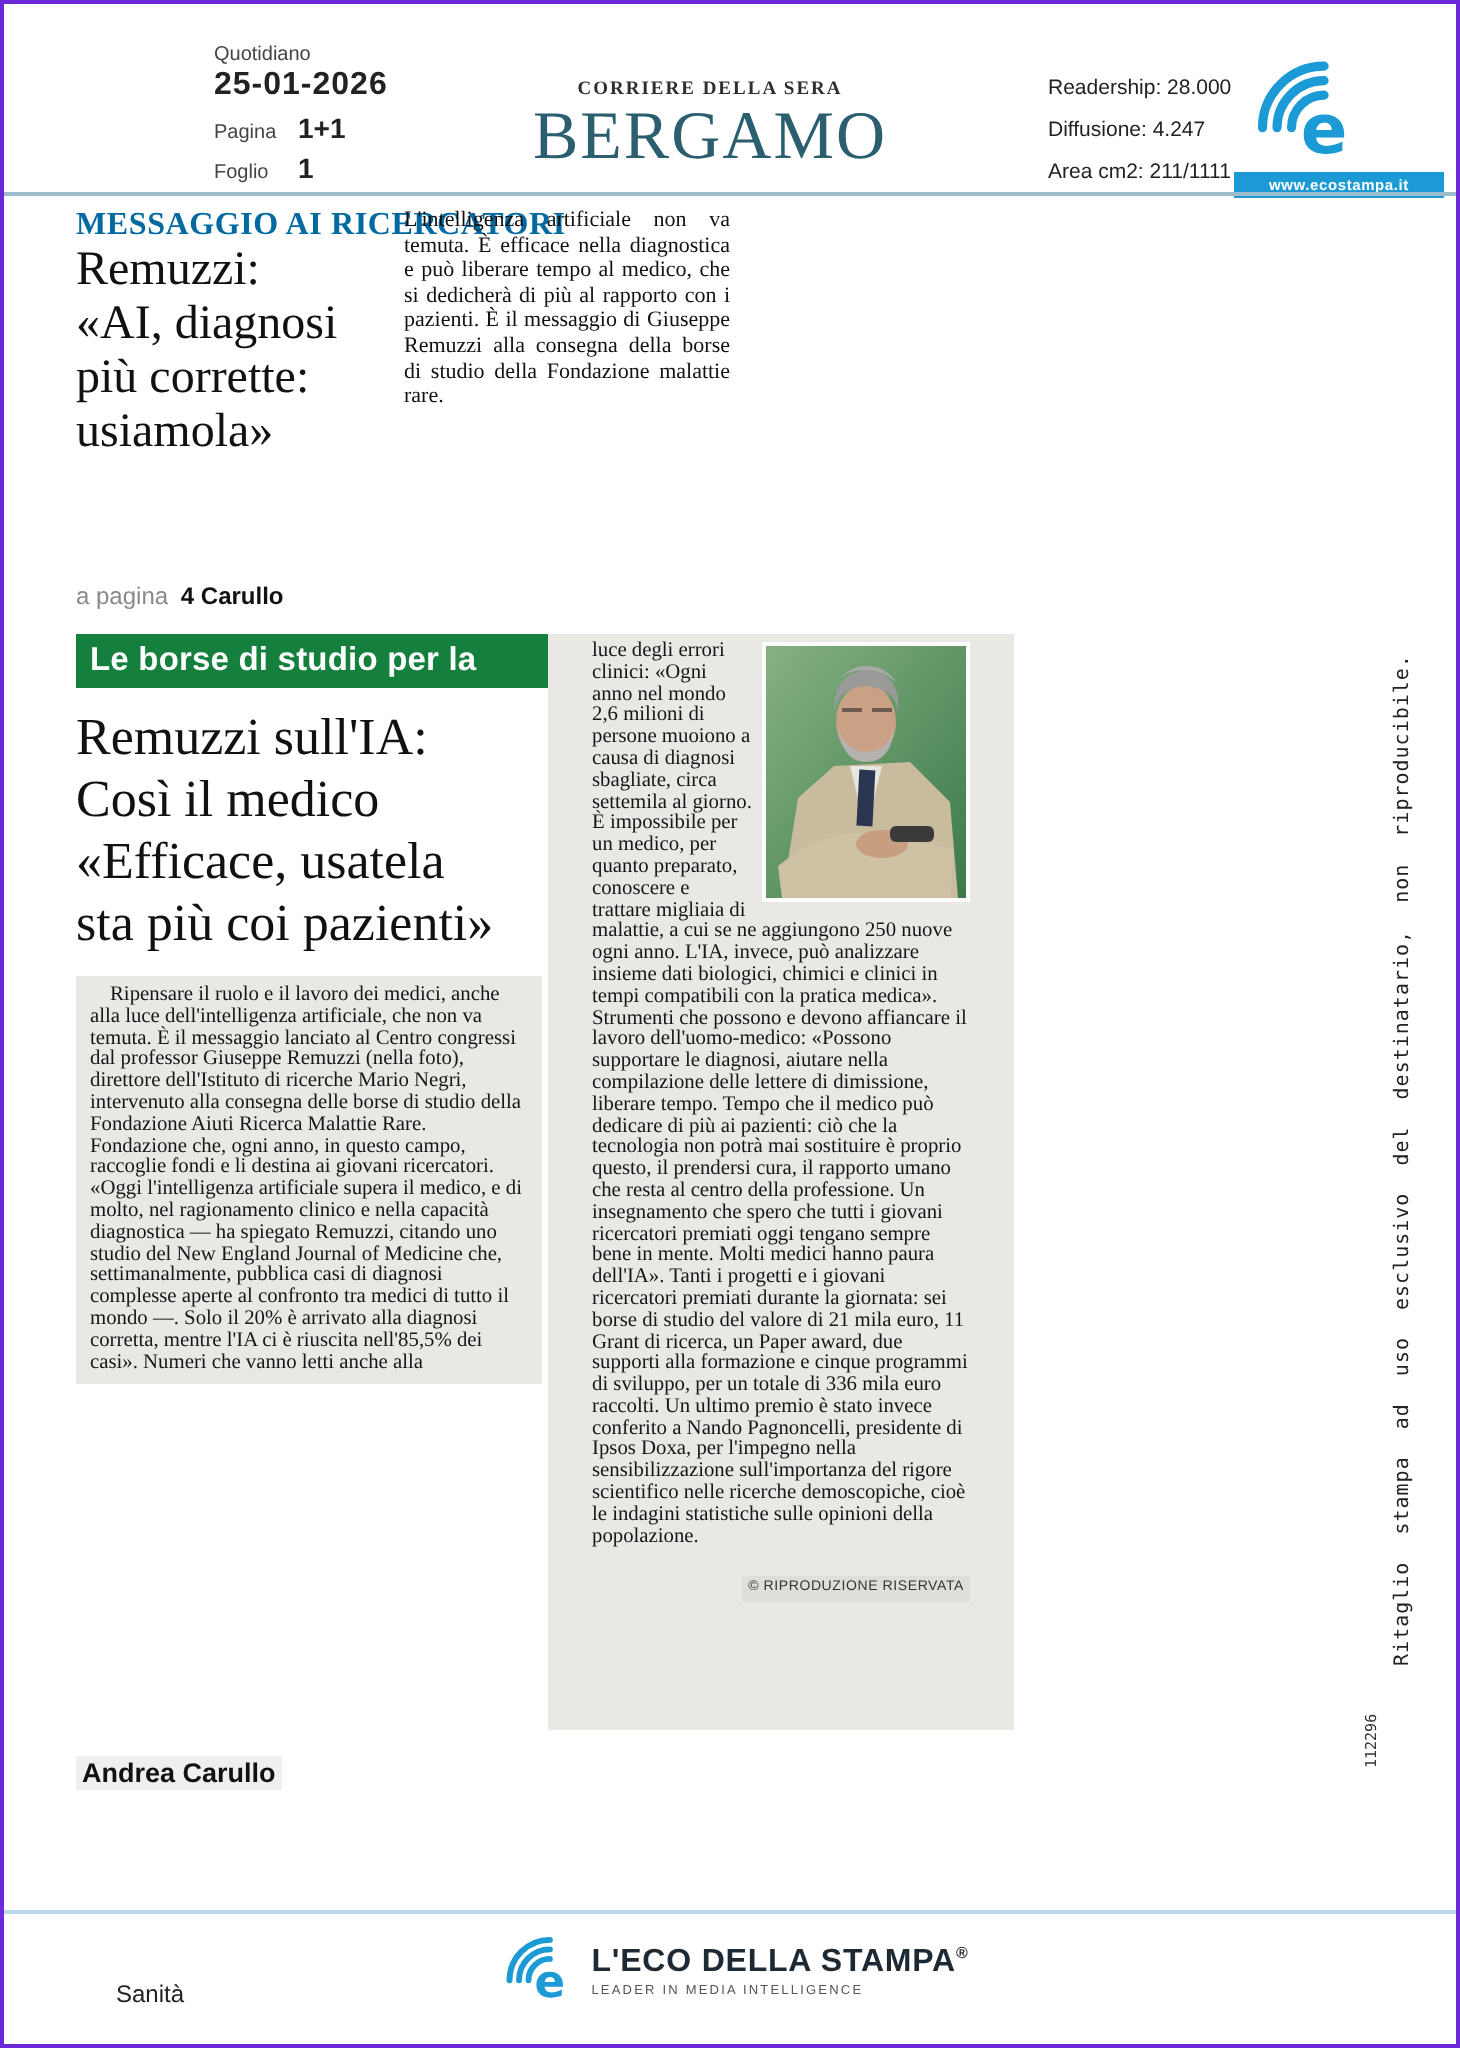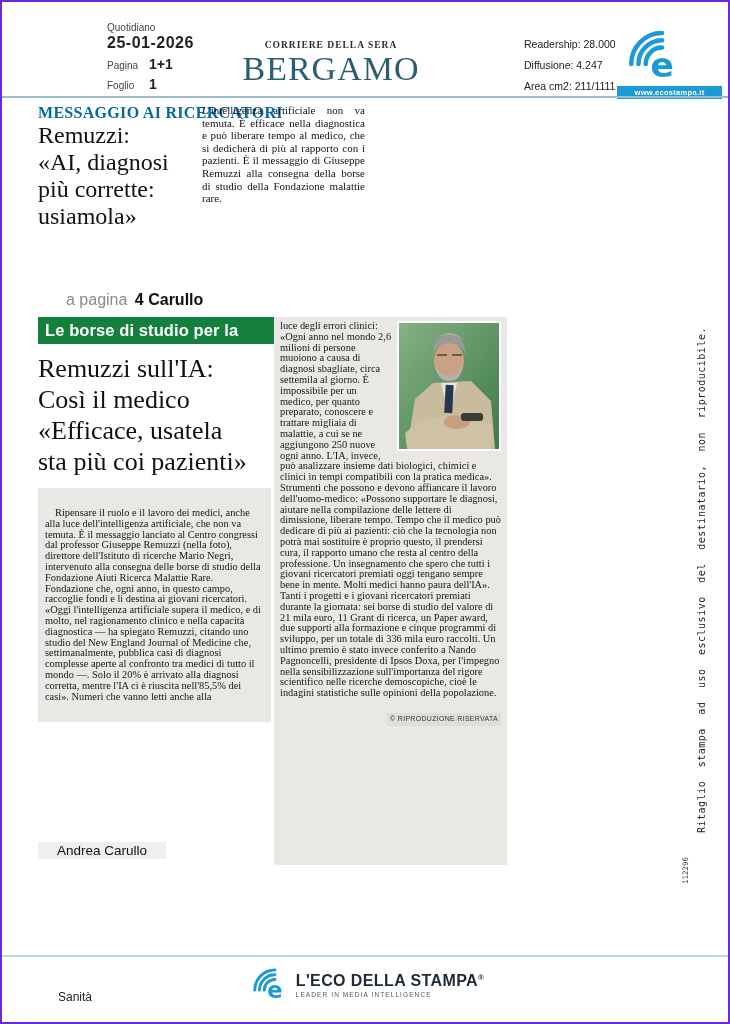--- a/index.html
+++ b/index.html
@@ -9,55 +9,55 @@
     background:#ffffff; border:2px solid #6d28d9; overflow:hidden;
     color:#1a1a1a;
   }
   
   .hdr-left { position:absolute; left:105px; top:20px; font-size:10px; color:#333; }
   .hdr-freq { font-size:10px; color:#444; }
   .hdr-date { font-size:16px; font-weight:bold; color:#222; letter-spacing:.5px; margin-top:1px; }
   .hdr-row { display:flex; align-items:baseline; margin-top:4px; }
   .hdr-row .lbl { width:42px; font-size:10px; color:#444; }
   .hdr-row .val { font-size:14px; font-weight:bold; color:#222; }
-  .masthead { position:absolute; left:224px; top:38px; width:210px; text-align:center; }
+  .masthead { position:absolute; left:248px; top:38px; width:210px; text-align:center; }
   .masthead-top { font-family:"Liberation Serif", serif; font-size:9.5px; font-weight:bold; color:#2e2e2e; letter-spacing:1px; }
   .masthead-main { font-family:"Liberation Serif", serif; font-size:34px; color:#2b5f70; letter-spacing:1px; line-height:1; margin-top:2px; }
   .hdr-right { position:absolute; left:522px; top:36px; font-size:10.5px; color:#222; }
   .hdr-right div { margin-bottom:9px; }
   .eco-logo-hdr { position:absolute; left:622px; top:22px; }
   .url-bar { position:absolute; left:615px; top:84px; width:105px; height:13px;
     background:#1b9ad6; color:#fff; font-size:7.5px; font-weight:bold; text-align:center; line-height:13px; letter-spacing:.3px; }
   .hdr-rule { position:absolute; left:0; top:94px; width:730px; height:2px; background:#9dbccb; }
   
   .kicker { position:absolute; left:36px; top:102px; font-family:"Liberation Serif", serif;
     font-size:16px; font-weight:bold; color:#0369a1; letter-spacing:.3px; }
   .front-headline { position:absolute; left:36px; top:120px; width:170px;
     font-family:"Liberation Serif", serif; font-size:24px; color:#111; line-height:27px; }
   .front-intro { position:absolute; left:200px; top:102px; width:163px;
     font-family:"Liberation Serif", serif; font-size:11px; line-height:12.6px; text-align:justify; color:#111; }
-  .jump { position:absolute; left:36px; top:289px; font-size:16px;margin-left:28px; }
+  .jump { position:absolute; left:36px; top:289px; font-size:12px; }
   .jump .pfx { color:#8a8a8a; }
   .jump .auth { font-weight:bold; color:#111; margin-left:3px; }
   
   .banner { position:absolute; left:36px; top:315px; width:250px; height:27px;
     background:#15803d; color:#fff; font-size:16.5px; font-weight:bold; line-height:27px; padding-left:7px; letter-spacing:.1px; }
   .main-headline { position:absolute; left:36px; top:351px; width:240px;
     font-family:"Liberation Serif", serif; font-size:26px; color:#111; line-height:31px; }
   .body-col { font-family:"Liberation Serif", serif; font-size:10.4px; line-height:10.8px; color:#161616; background:#e9e8e5; }
-  .col1 { position:absolute; left:36px; top:486px; width:233px; padding:20px 7px; }
+  .col1 { position:absolute; left:36px; top:486px; width:233px; padding:5px 7px; }
   .col1 p { text-indent:10px; }
-  .col2 { position:absolute; left:272px; top:315px; width:233px; min-height:548px; padding:4px 6px; }
+  .col2 { position:absolute; left:272px; top:315px; width:233px; min-height:548px; padding:4px 22px; }
   .photo-wrap { float:right; width:104px; height:130px; margin:0 0 4px 5px; background:#fff; padding:2px; }
   .photo-wrap svg { display:block; width:100px; height:126px; }
   .copyright { clear:both; text-align:right; margin-top:14px; }
   .copyright span { display:inline-block; background:#dededb; color:#333; font-family:"Liberation Sans", sans-serif;
     font-size:7px; letter-spacing:.3px; padding:1px 3px; }
-  .author { position:absolute; left:36px; top:840px; font-size:13.5px; font-weight:normal; color:#111;
-    background:#efefed; padding:1px 19px; }
+  .author { position:absolute; left:36px; top:876px; font-size:13.5px; font-weight:bold; color:#111;
+    background:#efefed; padding:1px 3px; }
   
   .vertical-notice { position:absolute; left:694px; top:838px; width:520px;
     transform:rotate(-90deg); transform-origin:0 0;
     font-family:"DejaVu Sans Mono", monospace; font-size:10px; color:#222;
     letter-spacing:.5px; word-spacing:7px; text-align:center; }
   .clip-number { position:absolute; left:679px; top:882px; width:40px;
     transform:rotate(-90deg); transform-origin:0 0;
     font-family:"DejaVu Sans Mono", monospace; font-size:7.5px; color:#333; }
   
   .footer-rule { position:absolute; left:0; top:953px; width:730px; height:2px; background:#b9d8ea; }

